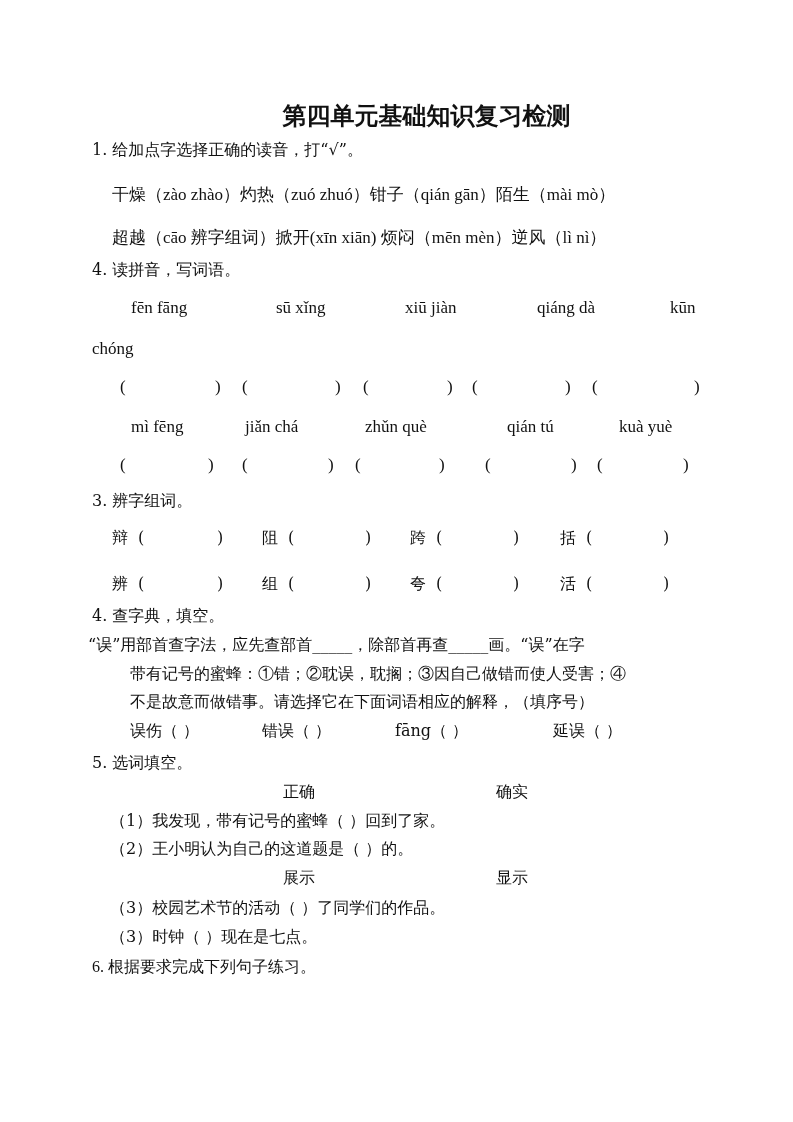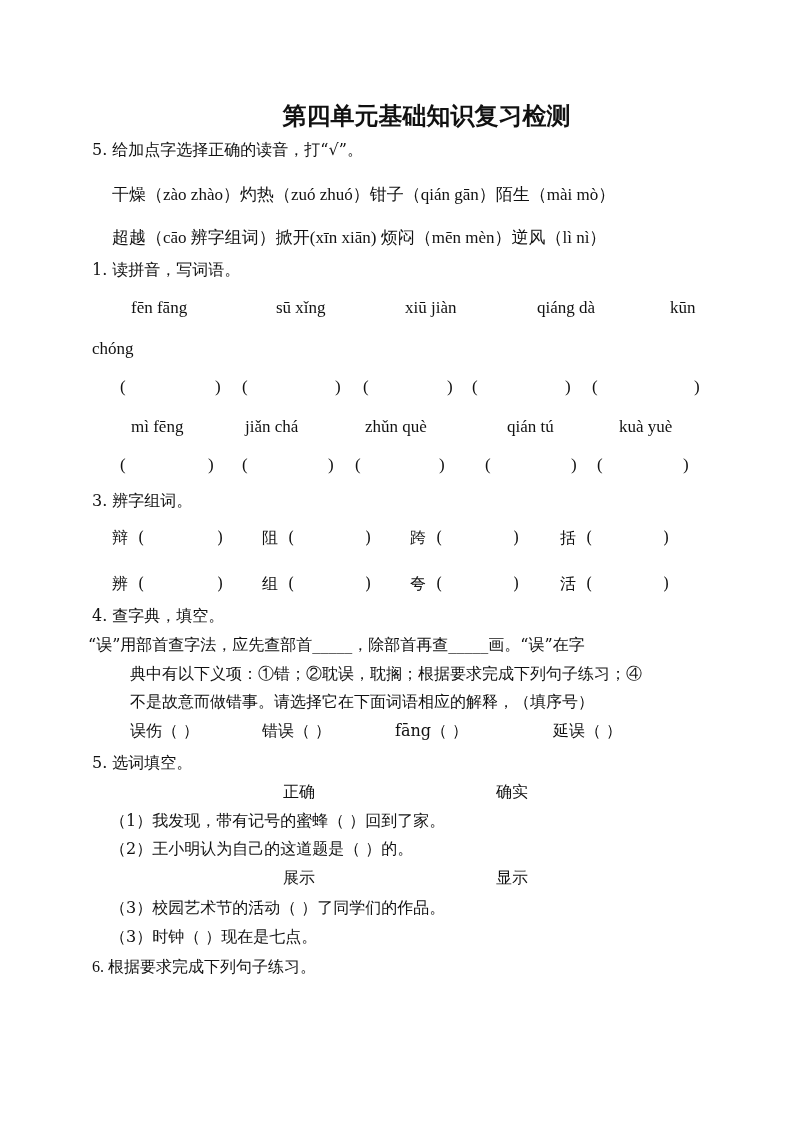--- a/index.html
+++ b/index.html
@@ -16,25 +16,25 @@
     padding-left: 60px; box-sizing: border-box;
   }
   .q { font-size: 16px; }
   .py { font-size: 17px; font-family: "Liberation Serif", "DejaVu Serif", serif; }
 </style>
 </head>
 <body>
 
 <div class="abs title">第四单元基础知识复习检测</div>
 
-<div class="abs q" style="left:92px; top:140px;">5. 给加点字选择正确的读音，打“√”。</div>
+<div class="abs q" style="left:92px; top:140px;">1. 给加点字选择正确的读音，打“√”。</div>
 <div class="abs py" style="left:112px; top:183px;">干燥（zào zhào）灼热（zuó zhuó）钳子（qián gān）陌生（mài mò）</div>
 <div class="abs py" style="left:112px; top:226px;">超越（cāo 辨字组词）掀开(xīn   xiān) 烦闷（mēn mèn）逆风（lì nì）</div>
 
-<div class="abs q" style="left:92px; top:260px;">1. 读拼音，写词语。</div>
+<div class="abs q" style="left:92px; top:260px;">4. 读拼音，写词语。</div>
 <div class="abs py" style="left:131px; top:298px;">fēn fāng</div>
 <div class="abs py" style="left:276px; top:298px;text-align:right;">sū  xǐng</div>
 <div class="abs py" style="left:405px; top:298px;">xiū  jiàn</div>
 <div class="abs py" style="left:537px; top:298px;">qiáng dà</div>
 <div class="abs py" style="left:670px; top:298px;">kūn</div>
 <div class="abs py" style="left:92px; top:339px;">chóng</div>
 
 <div class="abs py" style="left:120px; top:377px; width:110px;">
     <span style="position:absolute;left:0">(</span>
     <span style="position:absolute;left:95px">)</span>
@@ -90,21 +90,21 @@
 <div class="abs q" style="left:410px; top:528px;"><span>跨</span><span style="position:absolute;left:26px">(</span><span style="position:absolute;left:103px">)</span></div>
 <div class="abs q" style="left:560px; top:528px;"><span>括</span><span style="position:absolute;left:26px">(</span><span style="position:absolute;left:103px">)</span></div>
 
 <div class="abs q" style="left:112px; top:574px;"><span>辨</span><span style="position:absolute;left:26px">(</span><span style="position:absolute;left:105px">)</span></div>
 <div class="abs q" style="left:262px; top:574px;"><span>组</span><span style="position:absolute;left:26px">(</span><span style="position:absolute;left:103px">)</span></div>
 <div class="abs q" style="left:410px; top:574px;"><span>夸</span><span style="position:absolute;left:26px">(</span><span style="position:absolute;left:103px">)</span></div>
 <div class="abs q" style="left:560px; top:574px;"><span>活</span><span style="position:absolute;left:26px">(</span><span style="position:absolute;left:103px">)</span></div>
 
 <div class="abs q" style="left:92px; top:606px;">4. 查字典，填空。</div>
 <div class="abs q" style="left:88px; top:635px;">“误”用部首查字法，应先查部首_____，除部首再查_____画。“误”在字</div>
-<div class="abs q" style="left:130px; top:664px;">典中有以下义项：①错；②耽误，耽搁；根据要求完成下列句子练习；④</div>
+<div class="abs q" style="left:130px; top:664px;">带有记号的蜜蜂：①错；②耽误，耽搁；③因自己做错而使人受害；④</div>
 <div class="abs q" style="left:130px; top:692px;">不是故意而做错事。请选择它在下面词语相应的解释，（填序号）</div>
 <div class="abs q" style="left:130px; top:721px;">误伤（    ）</div>
 <div class="abs q" style="left:262px; top:721px;">错误（    ）</div>
 <div class="abs q" style="left:395px; top:721px;">fāng（    ）</div>
 <div class="abs q" style="left:553px; top:721px;">延误（    ）</div>
 
 <div class="abs q" style="left:92px; top:753px;">5. 选词填空。</div>
 <div class="abs q" style="left:283px; top:782px;">正确</div>
 <div class="abs q" style="left:496px; top:782px;">确实</div>
 <div class="abs q" style="left:110px; top:811px;">（1）我发现，带有记号的蜜蜂（            ）回到了家。</div>

